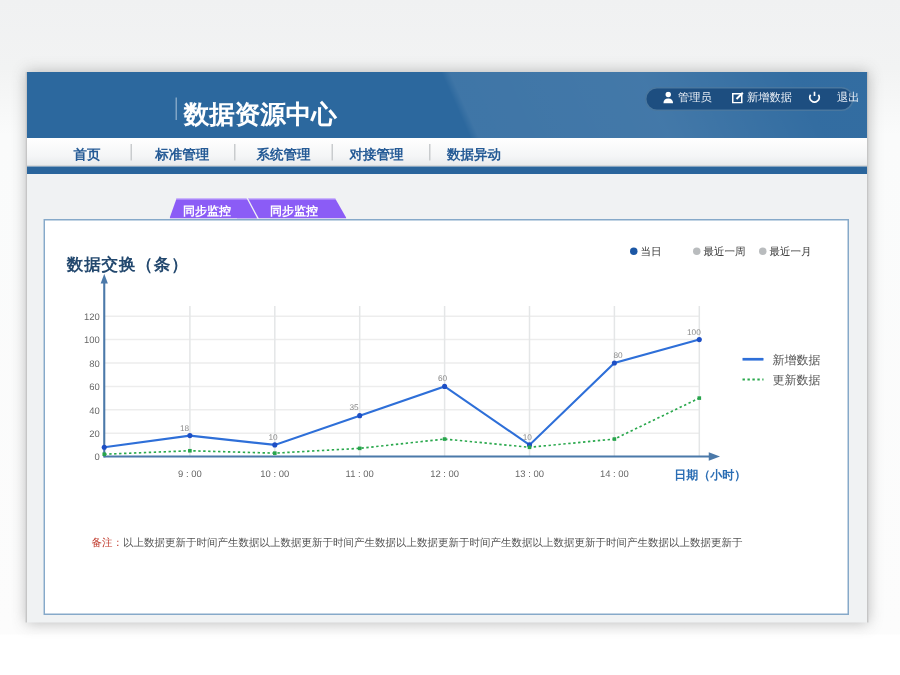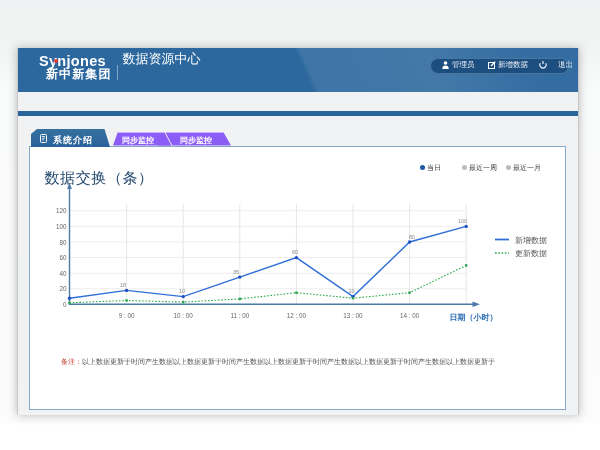--- a/index.html
+++ b/index.html
@@ -10,21 +10,21 @@
     box-shadow:0 0 9px rgba(80,80,80,.38);border-left:1px solid #c6c6c6;border-right:1px solid #c6c6c6;box-sizing:border-box}
   
   .hdr{position:absolute;left:0;top:0;width:100%;height:44px;background:#2c689e;overflow:hidden}
   .hdr .band{position:absolute;left:0;top:0;width:100%;height:100%;
     background:linear-gradient(66deg,rgba(255,255,255,0) 51%,rgba(255,255,255,.09) 52%,rgba(255,255,255,.11) 74%,rgba(255,255,255,.03) 92%)}
   .logo{position:absolute;left:21px;top:6px;color:#fff}
   .logo .en{font-size:14.5px;letter-spacing:.3px;line-height:14px;font-weight:bold}
   .logo .cn{font-size:12px;font-weight:bold;letter-spacing:1.1px;line-height:13px;margin-left:7px}
   .reddot{position:absolute;left:15px;top:4.5px;width:4px;height:4px;background:#e0392e;border-radius:50%}
   .hsep{position:absolute;left:98.5px;top:16.5px;width:1px;height:15px;background:rgba(255,255,255,.4)}
-  .htitle{position:absolute;left:104.5px;top:2px;color:#fff;font-size:13px;font-weight:normal;letter-spacing:0}
+  .htitle{position:absolute;left:104.5px;top:17px;color:#fff;font-size:17px;font-weight:bold;letter-spacing:0}
   .pill{position:absolute;left:412px;top:9.5px;width:139px;height:16px;background:#1d4e80;border:1px solid #49779f;border-radius:8px;box-sizing:border-box}
   .pill span{position:absolute;top:2.2px;color:#e8eef5;font-size:7.5px;line-height:8.5px;white-space:nowrap}
   .pill svg{position:absolute;top:2.5px}
   
   .nav{position:absolute;left:0;top:44px;width:100%;height:19px;background:linear-gradient(#ffffff,#f4f5f6 70%,#e9ebed);border-bottom:1px solid #d7d9da;box-sizing:border-box}
   .nav .it{position:absolute;top:5px;font-size:9px;font-weight:bold;color:#265b96;white-space:nowrap;transform:translateX(-50%)}
   .nav .sp{position:absolute;top:4px;width:1px;height:11px;background:#c9ccce}
   .strip{position:absolute;left:0;top:63px;width:100%;height:5px;background:#2a659c}
   
   .tabA{position:absolute;left:13px;top:81px;width:95px;height:18px;background:linear-gradient(#35709f,#2a639c);
@@ -33,71 +33,71 @@
   .tabicon{position:absolute;left:9px;top:4.5px}
   .tabG{position:absolute;top:83.5px;height:14px;background:#8b5cf6;color:#fff;z-index:3;box-shadow:inset 0 1px 0 rgba(255,255,255,.55)}
   .tabG .txt{position:absolute;top:3.5px;font-size:8px;font-weight:bold;color:#fff;letter-spacing:0}
   .tab2{left:95px;width:59.5px;clip-path:polygon(5px 0,52px 0,59.5px 100%,0 100%);z-index:4}
   .tab3{left:140px;width:73px;clip-path:polygon(5px 0,65px 0,73px 100%,0 100%)}
   .tsep{position:absolute;left:149.8px;top:83.5px;width:1.3px;height:14px;background:#f0f2f3;transform:skewX(28deg);z-index:5}
   
   .panel{position:absolute;left:10.5px;top:97.5px;width:537px;height:264px;background:#fff;border:1px solid #86a9c9;box-sizing:border-box;z-index:2}
   .radios{position:absolute;top:115px;font-size:7px;color:#333;z-index:4}
   .dot{display:inline-block;width:5px;height:5px;border-radius:50%;vertical-align:0px;margin-right:2.5px}
-  .title{position:absolute;left:26.5px;top:120.5px;font-size:15px;font-weight:normal;color:#24496f;letter-spacing:0.6px;z-index:4}
+  .title{position:absolute;left:26.5px;top:120.5px;font-size:11px;font-weight:bold;color:#24496f;letter-spacing:0.6px;z-index:4}
   .note{position:absolute;left:43px;top:309px;font-size:7px;color:#555;white-space:nowrap;z-index:4}
   .note b{color:#c0392b;font-weight:normal}
   svg.chart{position:absolute;left:0;top:0;z-index:3}
 </style>
 </head>
 <body>
 <div class="backdrop"></div>
 <div class="page">
   <div class="hdr">
     <div class="band"></div>
-    <div class="logo">
-      <div class="en" style="position:relative">Synjones<span class="reddot"></span></div>
-      <div class="cn">新中新集团</div>
-    </div>
     <div class="hsep"></div>
     <div class="htitle">数据资源中心</div>
     <div class="pill">
       <svg style="left:11px" width="7" height="8" viewBox="0 0 7 8">
           <circle cx="3.5" cy="2" r="1.8" fill="#fff"></circle>
           <path d="M0.3 8 Q0.3 4.6 3.5 4.6 Q6.7 4.6 6.7 8 Z" fill="#fff"></path>
         </svg>
       <span style="left:21px">管理员</span>
       <svg style="left:57px" width="8" height="8" viewBox="0 0 8 8">
           <rect x="0.5" y="1.5" width="6" height="6" fill="none" stroke="#fff" stroke-width="1"></rect>
           <path d="M3 5 L7.2 0.8" stroke="#fff" stroke-width="1.3"></path>
         </svg>
       <span style="left:67px">新增数据</span>
       <svg style="left:108px" width="8" height="8" viewBox="0 0 8 8">
           <path d="M1.4 2.2 A3.1 3.1 0 1 0 6.6 2.2" fill="none" stroke="#fff" stroke-width="1.1"></path>
           <path d="M4 0 L4 3" stroke="#fff" stroke-width="1.1"></path>
         </svg>
       <span style="left:127px">退出</span>
     </div>
   </div>
+  <div class="nav">
+    <div class="it" style="left:40px">首页</div>
+    <div class="sp" style="left:69px"></div>
+    <div class="it" style="left:103.5px">标准管理</div>
+    <div class="sp" style="left:138px"></div>
+    <div class="it" style="left:171px">系统管理</div>
+    <div class="sp" style="left:203px"></div>
+    <div class="it" style="left:233px">对接管理</div>
+    <div class="sp" style="left:267.5px"></div>
+    <div class="it" style="left:298px">数据异动</div>
+  </div>
   <div class="strip"></div>
 
   <div class="tabG tab3">
       <span class="txt" style="left:22px">同步监控</span>
     </div>
   <div class="tsep"></div>
   <div class="tabG tab2">
       <span class="txt" style="left:9px">同步监控</span>
     </div>
-  <div class="tabA">
-    <svg class="tabicon" width="7" height="9" viewBox="0 0 7 9">
-        <rect x="0.5" y="0.5" width="6" height="8" rx="1" fill="none" stroke="#fff" stroke-width="1"></rect>
-        <path d="M2 2.5 h3 M2 4.2 h3 M2 5.9 h2" stroke="#fff" stroke-width="0.8"></path>
-      </svg>
-    <span class="txt">系统介绍</span>
-  </div>
 
   <div class="panel"></div>
   <div class="title">数据交换（条）</div>
   <div class="radios" style="left:401.5px"><span class="dot" style="background:#1c57a5"></span>当日</div>
   <div class="radios" style="left:443.5px"><span class="dot" style="background:#b9bcbe"></span>最近一周</div>
   <div class="radios" style="left:487.5px"><span class="dot" style="background:#b9bcbe"></span>最近一月</div>
 
   <svg class="chart" width="562" height="367" viewBox="0 0 562 367">
 
     <g stroke="#ededed" stroke-width="1">

